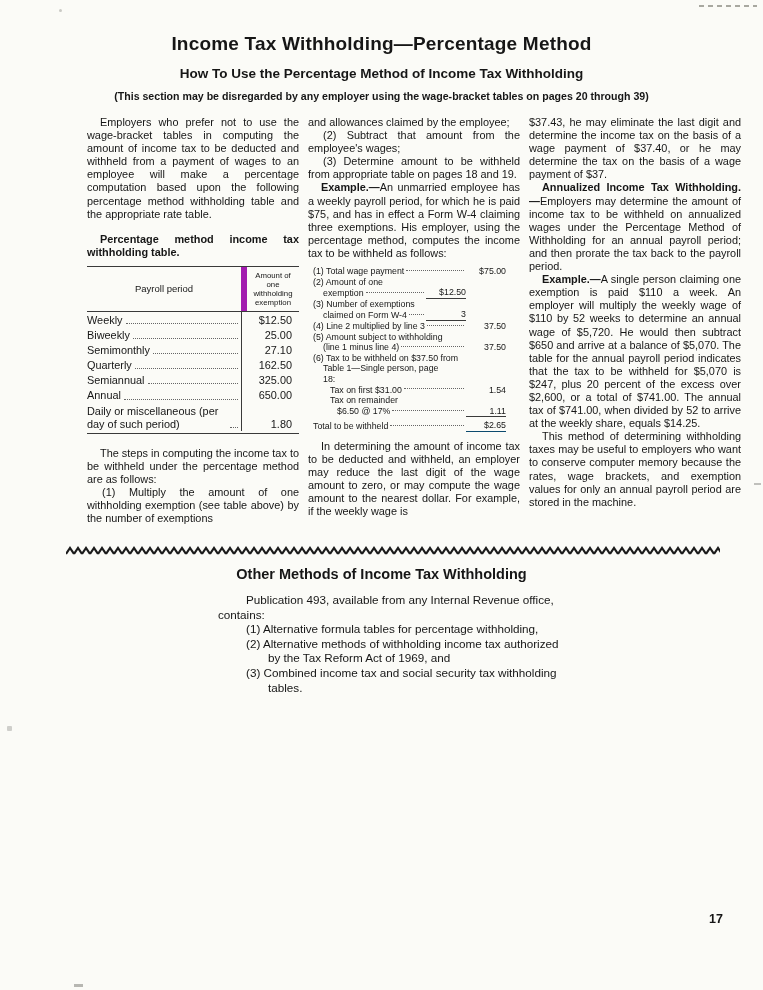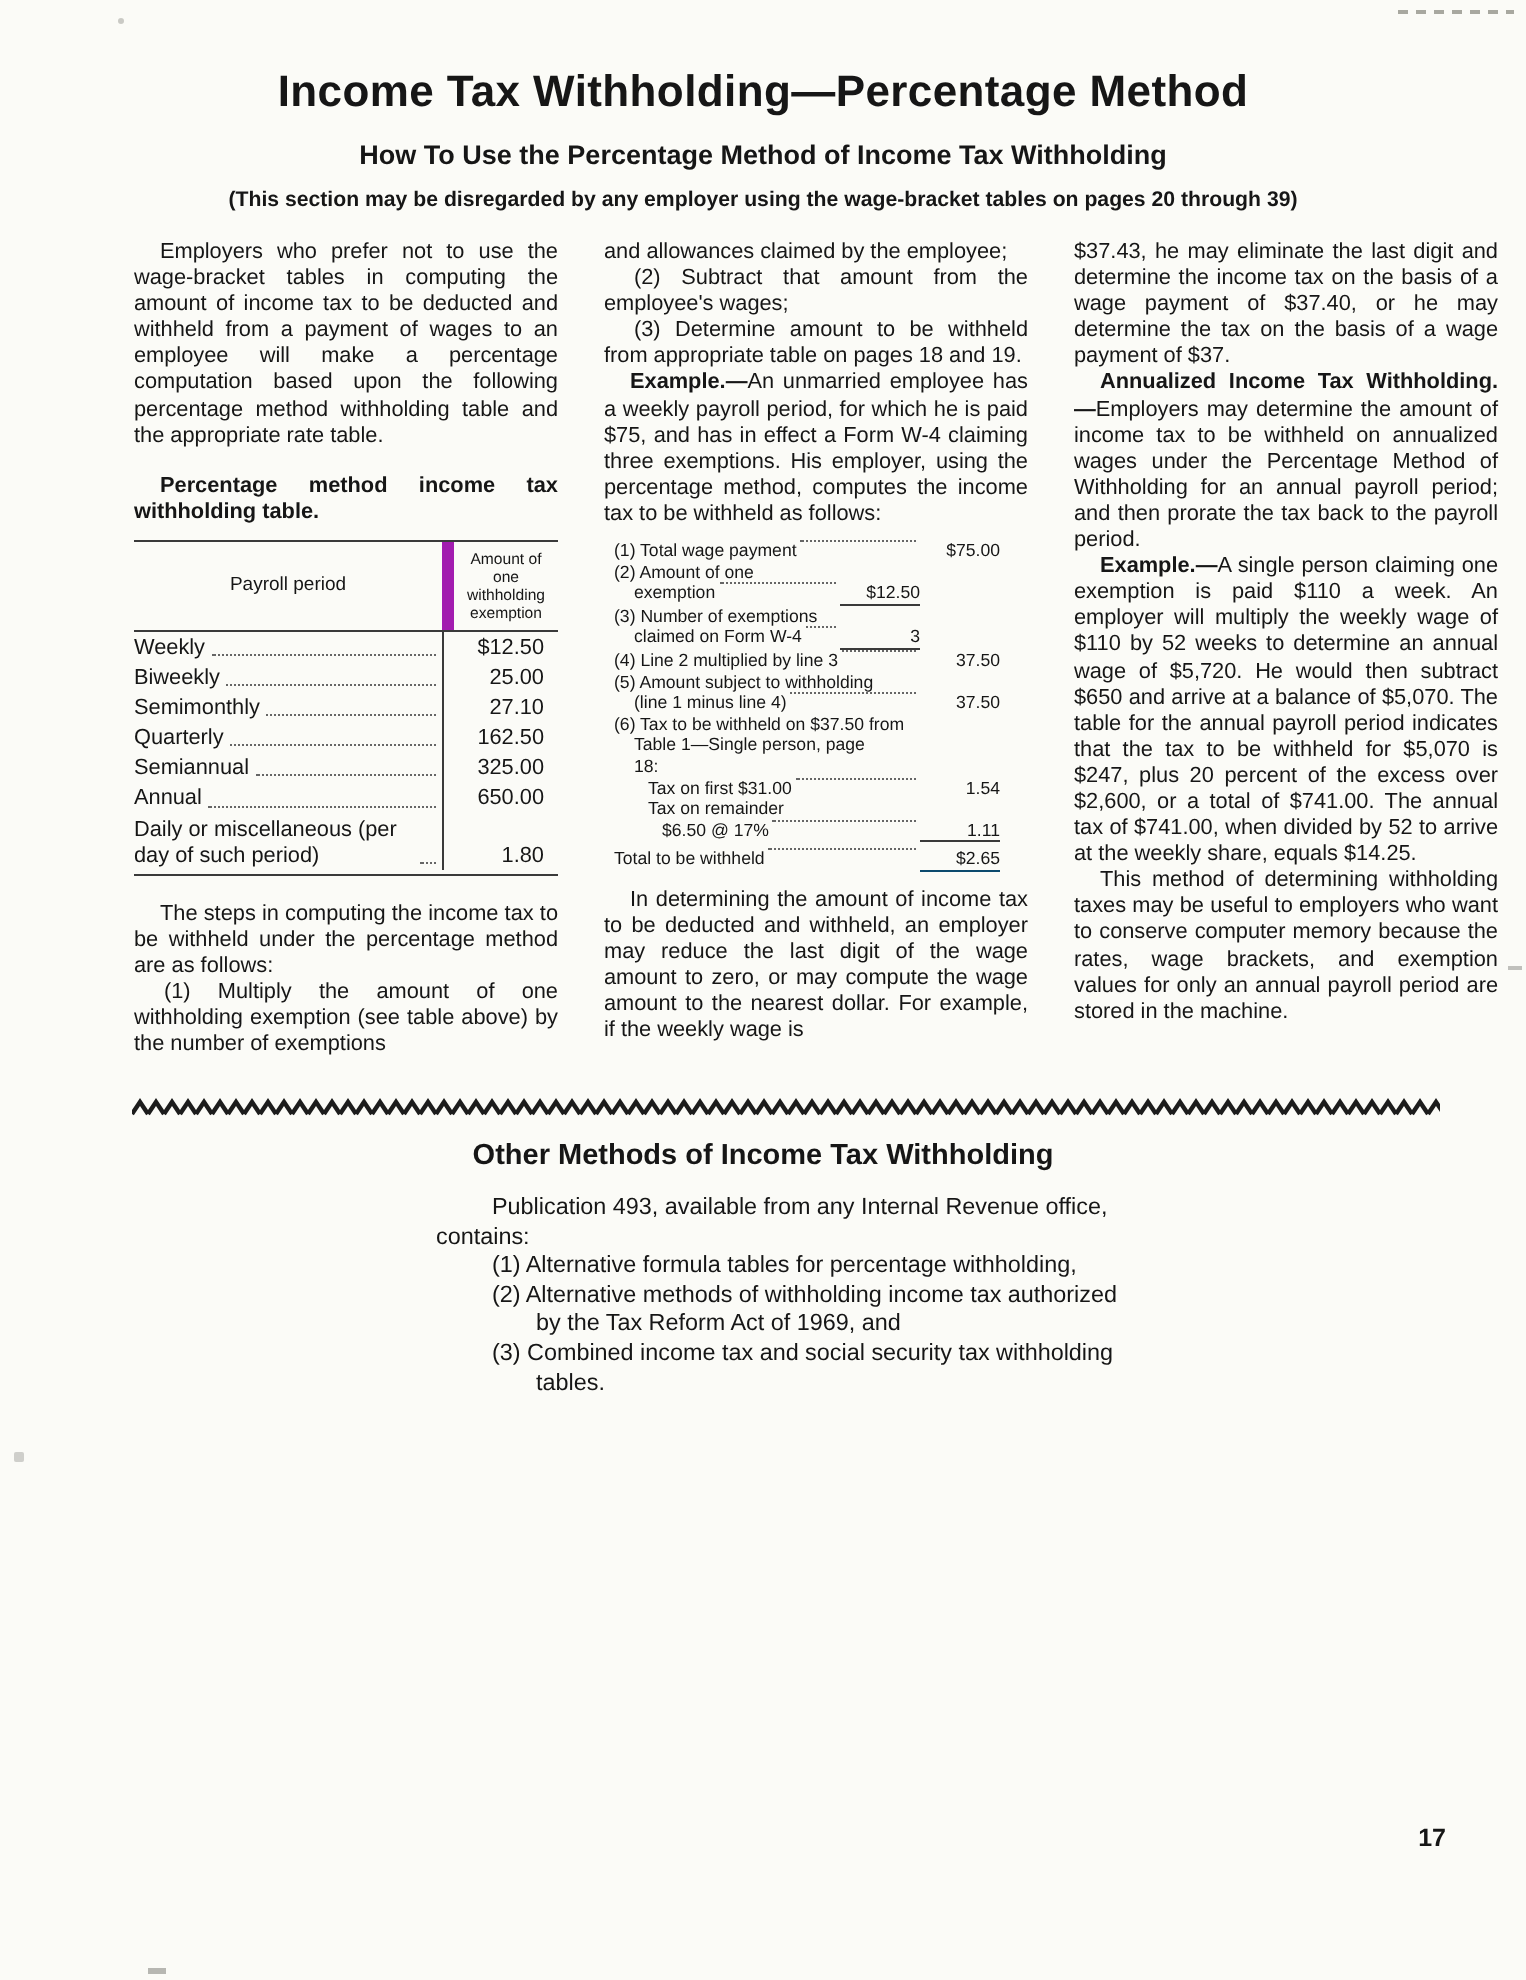--- a/index.html
+++ b/index.html
@@ -8,26 +8,26 @@
     position: relative;
     width: 763px; height: 990px;
     margin: 0 auto;
     background: #fbfbf7;
     color: #161616;
     font-family: "Liberation Sans", "DejaVu Sans", sans-serif;
     overflow: hidden;
   }
   
   .header { text-align: center; padding-top: 33px; }
-  .title { font-size: 22px; font-weight: bold; letter-spacing: .2px; }
+  .title { font-size: 19px; font-weight: bold; letter-spacing: .2px; }
   .subtitle { font-size: 13.5px; font-weight: bold; margin-top: 11px; }
   .note { font-size: 10.6px; font-weight: bold; margin-top: 9px; }
 
   
-  .columns { display: flex; gap: 23px; padding: 14px 42px 0 67px; min-height: 428px; }
+  .columns { display: flex; gap: 9px; padding: 14px 42px 0 67px; min-height: 428px; margin-left: 20px; }
   .col { width: 212px; flex: 0 0 212px; font-size: 10.9px; line-height: 13.1px; text-align: justify; }
   .col p { margin: 0; }
   .para { text-indent: 13px; }
   .step { text-indent: 15px; }
   .mt { margin-top: 13px !important; }
   b.lead { font-weight: bold; }
 
   
   .caption { font-weight: bold; margin-top: 12px !important; }
   .wh-table { margin-top: 7px; border-top: 1px solid #3a3a3a; border-bottom: 1px solid #3a3a3a; }
@@ -35,21 +35,21 @@
   .wh-head-left { flex: 1; display: flex; align-items: center; justify-content: center; font-size: 9.5px; }
   .wh-head-right { width: 58px; border-left: 6px solid #a21caf; font-size: 7.8px; line-height: 9px; text-align: center; padding: 4px 2px; }
   .wh-body { padding-bottom: 2px; }
   .wh-row { display: flex; }
   .wh-label { flex: 0 1 auto; padding-top: 2px; text-align: left; }
   .wh-dots { flex: 1 0 8px; border-bottom: 1px dotted #666; margin: 0 3px 3px 3px; align-self: flex-end; }
   .wh-val { width: 58px; flex: 0 0 58px; border-left: 1px solid #3a3a3a; display: flex; align-items: flex-end; justify-content: flex-end; padding: 2px 7px 0 2px; }
 
   
   .ct { font-size: 8.8px; line-height: 10.6px; margin: 6px 0 8px; padding: 0 14px 0 5px; text-align: left; }
-  .ct-row { display: flex; align-items: flex-start; }
+  .ct-row { display: flex; align-items: center; }
   .ct-text { white-space: nowrap; flex: 0 1 auto; }
   .ind1 .ct-text { padding-left: 10px; }
   .ind2 .ct-text { padding-left: 17px; }
   .ind3 .ct-text { padding-left: 24px; }
   .ct-leader { flex: 1 0 6px; border-bottom: 1px dotted #666; margin: 0 2px 2px; }
   .ct-spacer { flex: 1; }
   .ct-mid, .ct-right { width: 40px; flex: 0 0 40px; text-align: right; }
   .ct .rule { border-bottom: 1px solid #3a3a3a; }
   .ct-total { margin-top: 3px; }
   .ct-total .ct-right { border-bottom: 1px solid #0c4a6e; }

